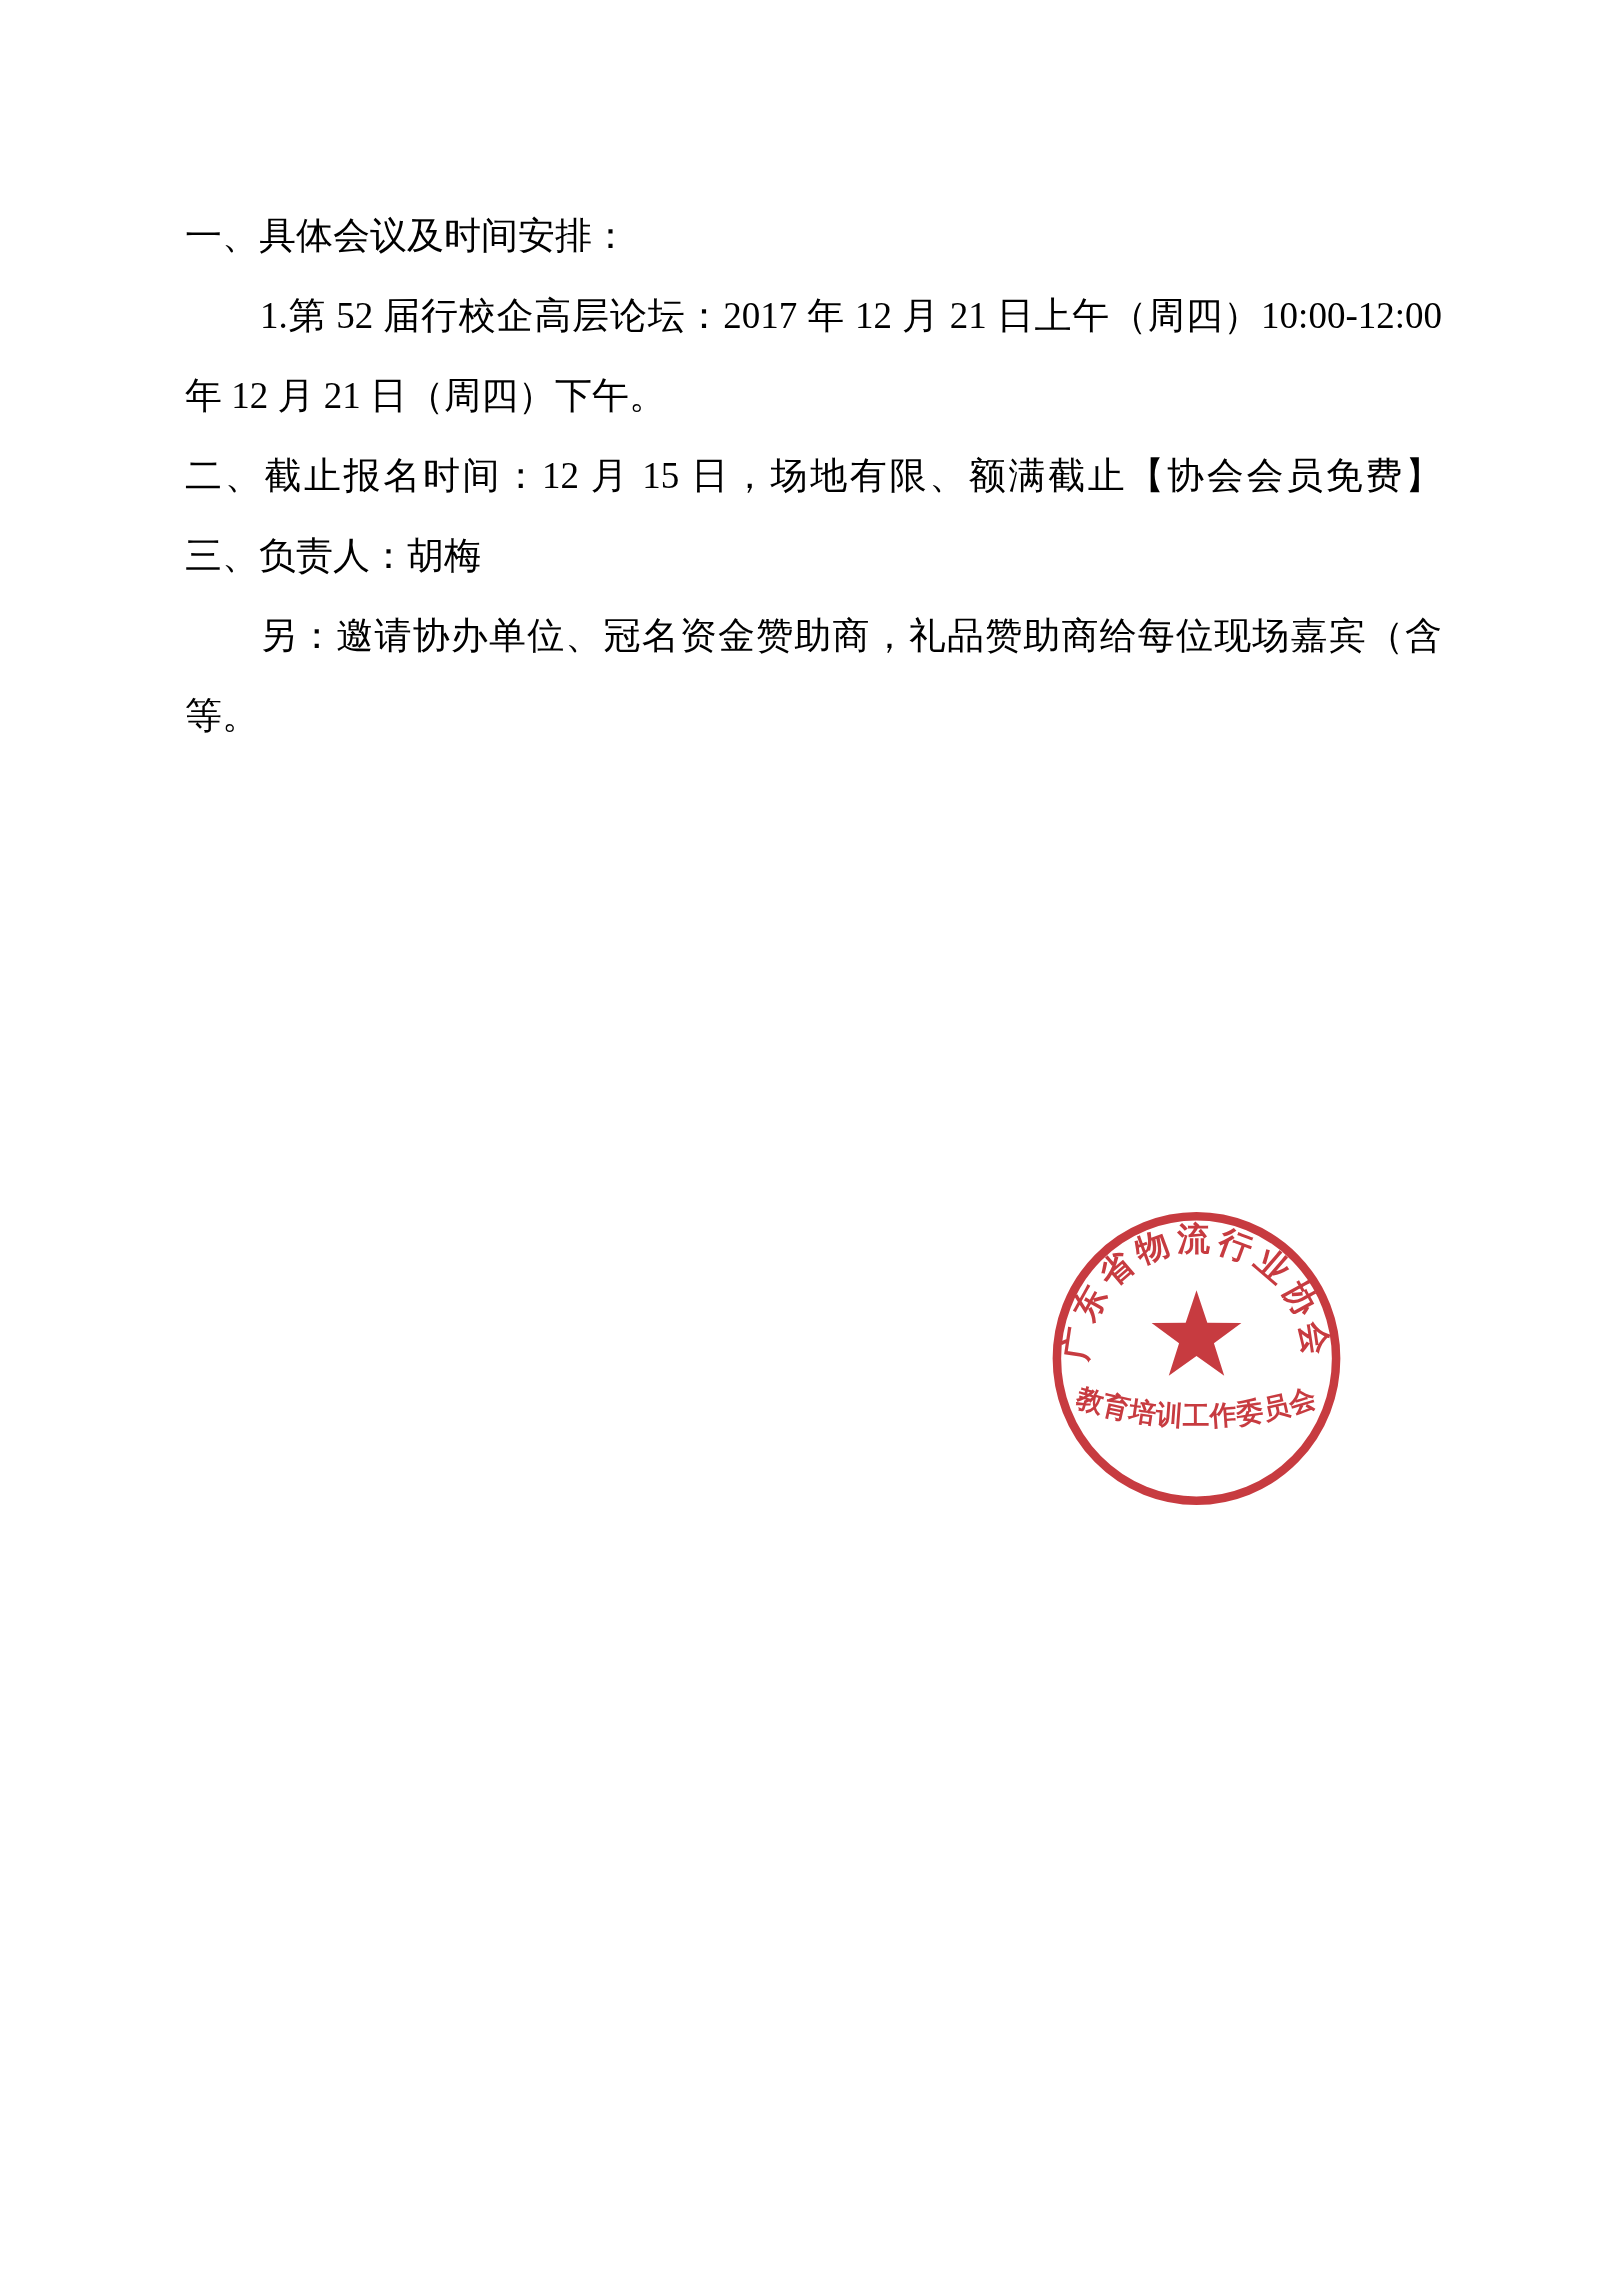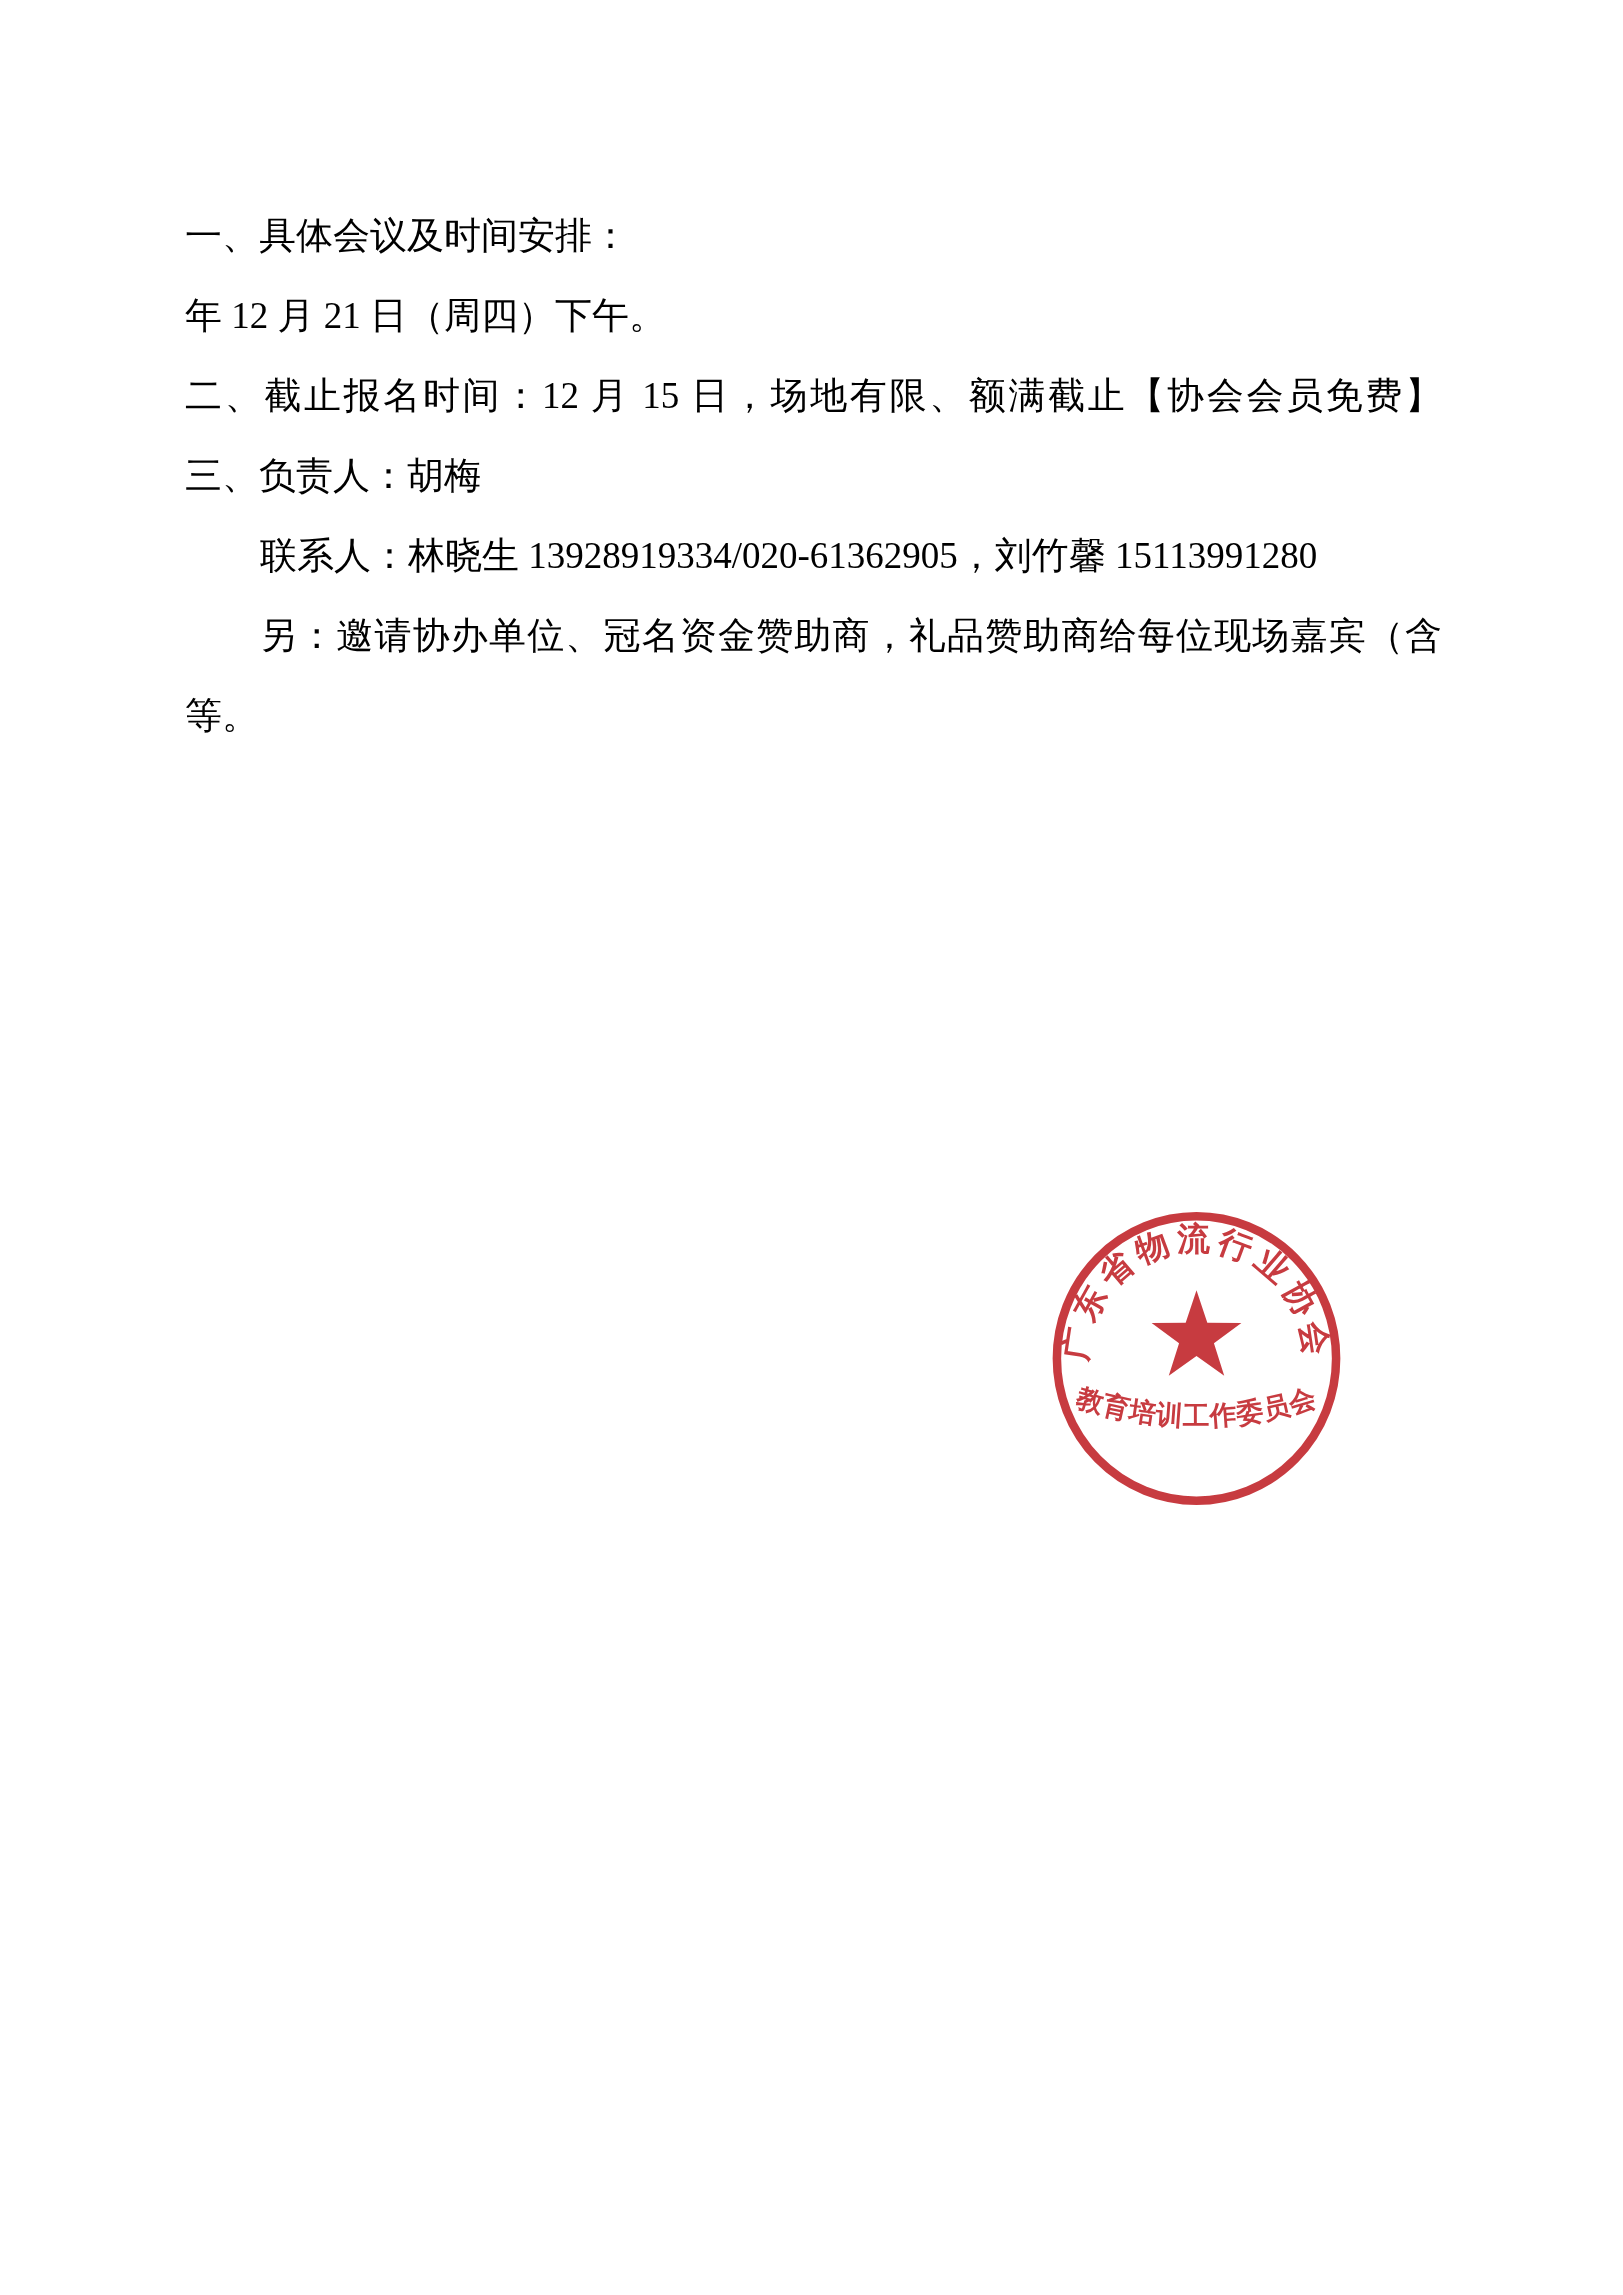--- a/index.html
+++ b/index.html
@@ -57,24 +57,24 @@
     z-index: 5;
   }
 </style>
 </head>
 <body>
 
 <div class="page">
 
   <div class="textblock">
     <div class="line">一、具体会议及时间安排：</div>
+    <div class="line ind fill">1.第 52 届行校企高层论坛：2017 年 12 月 21 日上午（周四）10:00-12:00</div>
     <div class="line">年 12 月 21 日（周四）下午。</div>
     <div class="line fill">二、截止报名时间：12 月 15 日，场地有限、额满截止【协会会员免费】</div>
     <div class="line">三、负责人：胡梅</div>
-    <div class="line ind">联系人：林晓生 13928919334/020-61362905，刘竹馨 15113991280</div>
     <div class="line ind fill bold">另：邀请协办单位、冠名资金赞助商，礼品赞助商给每位现场嘉宾（含</div>
     <div class="line bold">等。</div>
   </div>
 
   <div class="stamp">
     <svg viewBox="0 0 444 450" width="291" height="295" xmlns="http://www.w3.org/2000/svg">
       <defs>
         <path id="arcTop" d="M 66,282 A 166,166 0 1 1 378,282" fill="none"></path>
         <path id="arcBottom" d="M 54,302 Q 222,352 390,302" fill="none"></path>
       </defs>

